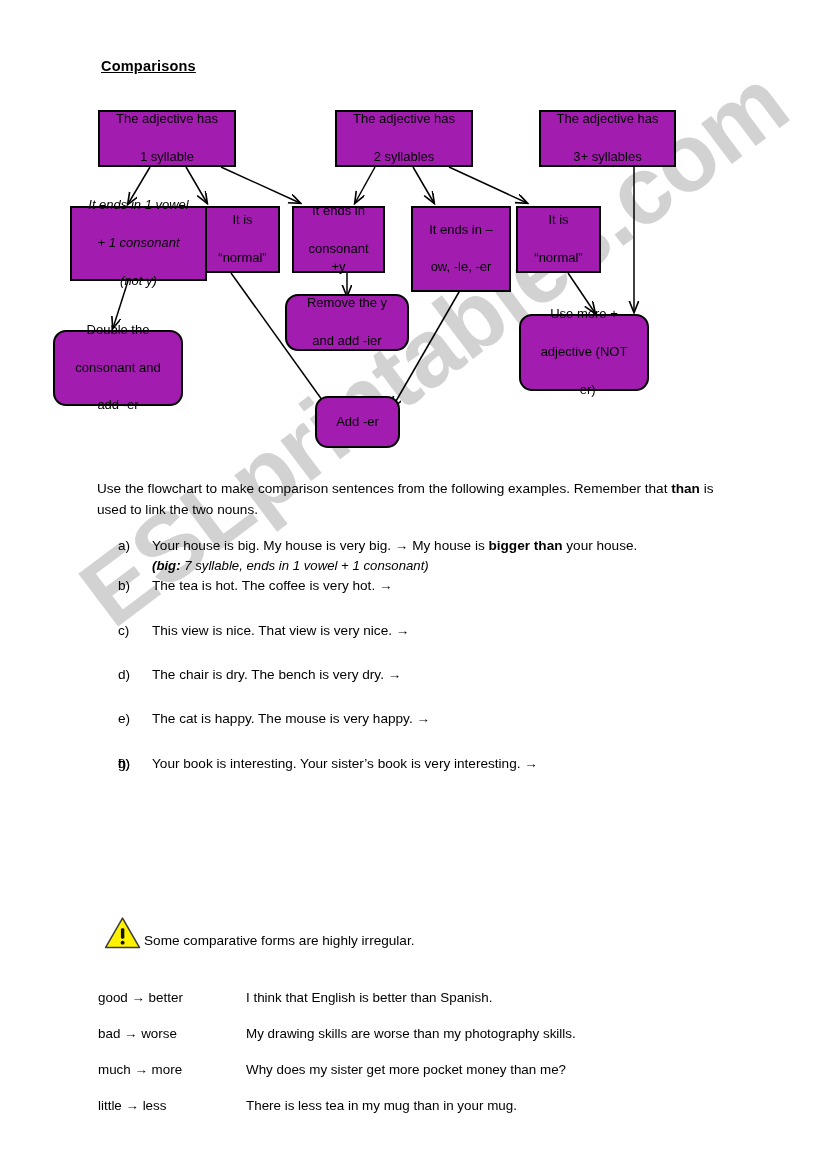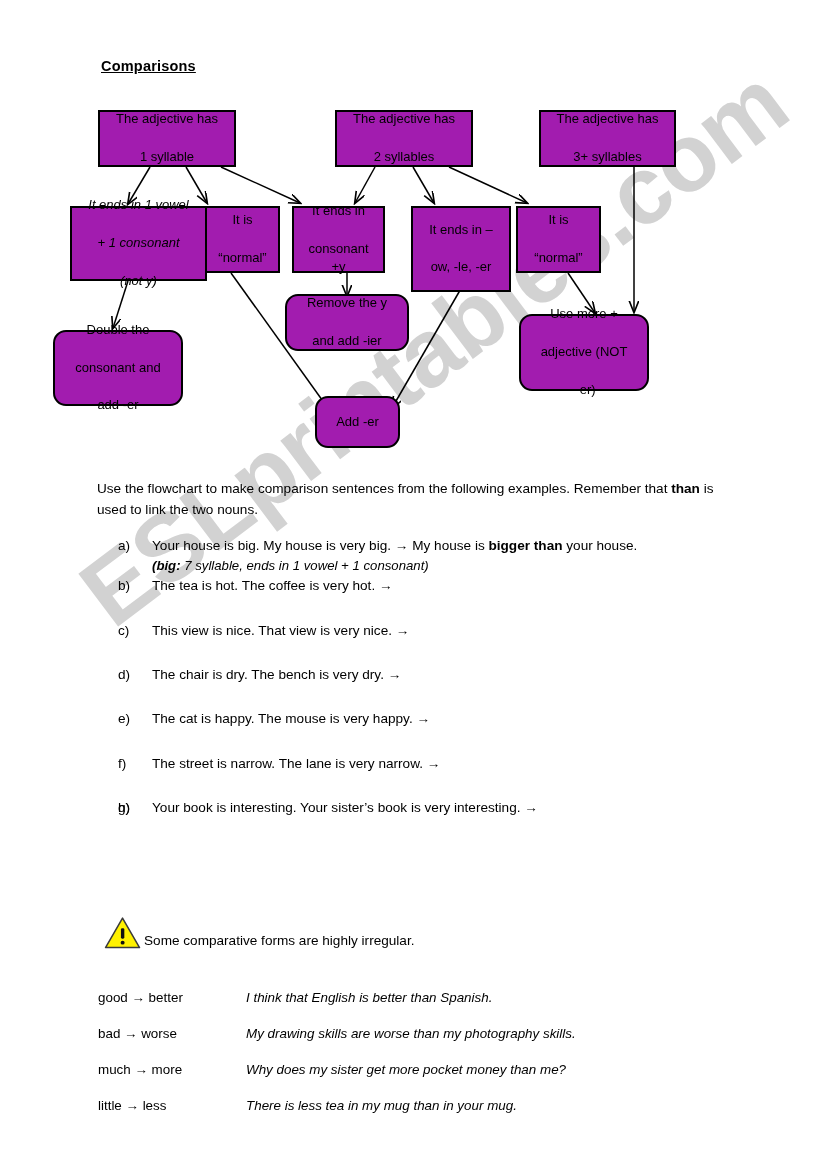--- a/index.html
+++ b/index.html
@@ -148,21 +148,21 @@
     border-collapse: collapse;
     z-index: 10;
     margin-top: 28px;
   }
   #irregular-table td {
     padding: 0 0 21px 0;
     vertical-align: top;
     font-size: 13.4px;
   }
   #irregular-table td.form { width: 148px; white-space: nowrap; }
-  #irregular-table td.sent { font-style: italic; }
+  #irregular-table td.sent { }
 </style>
 </head>
 <body>
 
 <div id="page">
 
   <div id="watermark" style="color: rgb(210, 210, 210);">ESLprintables.com</div>
 
   <div id="title">Comparisons</div>
 
@@ -286,21 +286,21 @@
   </div>
 
   <div class="para" id="intro"><span>Use the flowchart to make comparison sentences from the following examples. Remember that </span><b>than</b><span> is used to link the two nouns.</span></div>
 
   <div id="ex-list">
       <div class="ex-item" style="margin-top: 0px;"><span class="ex-label">a)</span><span>Your house is big. My house is very big. → My house is </span><b>bigger than</b><span> your house.</span><span class="ex-note"><b>(big:</b><span> 7 syllable, ends in 1 vowel + 1 consonant)</span></span></div>
       <div class="ex-item" style="margin-top: 0px;"><span class="ex-label">b)</span><span>The tea is hot. The coffee is very hot. →</span></div>
       <div class="ex-item" style="margin-top: 24px;"><span class="ex-label">c)</span><span>This view is nice. That view is very nice. →</span></div>
       <div class="ex-item" style="margin-top: 24px;"><span class="ex-label">d)</span><span>The chair is dry. The bench is very dry. →</span></div>
       <div class="ex-item" style="margin-top: 24px;"><span class="ex-label">e)</span><span>The cat is happy. The mouse is very happy. →</span></div>
-      <div class="ex-item" style="margin-top: 24px;"><span class="ex-label">f)</span><span>The street is narrow. The lane is very narrow. →</span></div>
+      <div class="ex-item" style="margin-top: 24px;"><span class="ex-label">f)</span></div>
       <div class="ex-item" style="margin-top: 24px;"><span class="ex-label">g)</span></div>
       <div class="ex-item" style="margin-top: 24px;"><span class="ex-label">h)</span><span>Your book is interesting. Your sister’s book is very interesting. →</span></div>
     </div>
 
   <div id="irregular-head">
     <svg id="warning-icon" viewBox="0 0 40 36">
       <path d="M19.5,2.2 L37.5,33.4 L1.5,33.4 Z" fill="#FFF100" stroke="#3b3b3b" stroke-width="1.6" stroke-linejoin="round"></path>
       <rect x="17.8" y="13" width="3.6" height="11" rx="1.4" fill="#111111"></rect>
       <circle cx="19.6" cy="28.2" r="2.1" fill="#111111"></circle>
     </svg>

